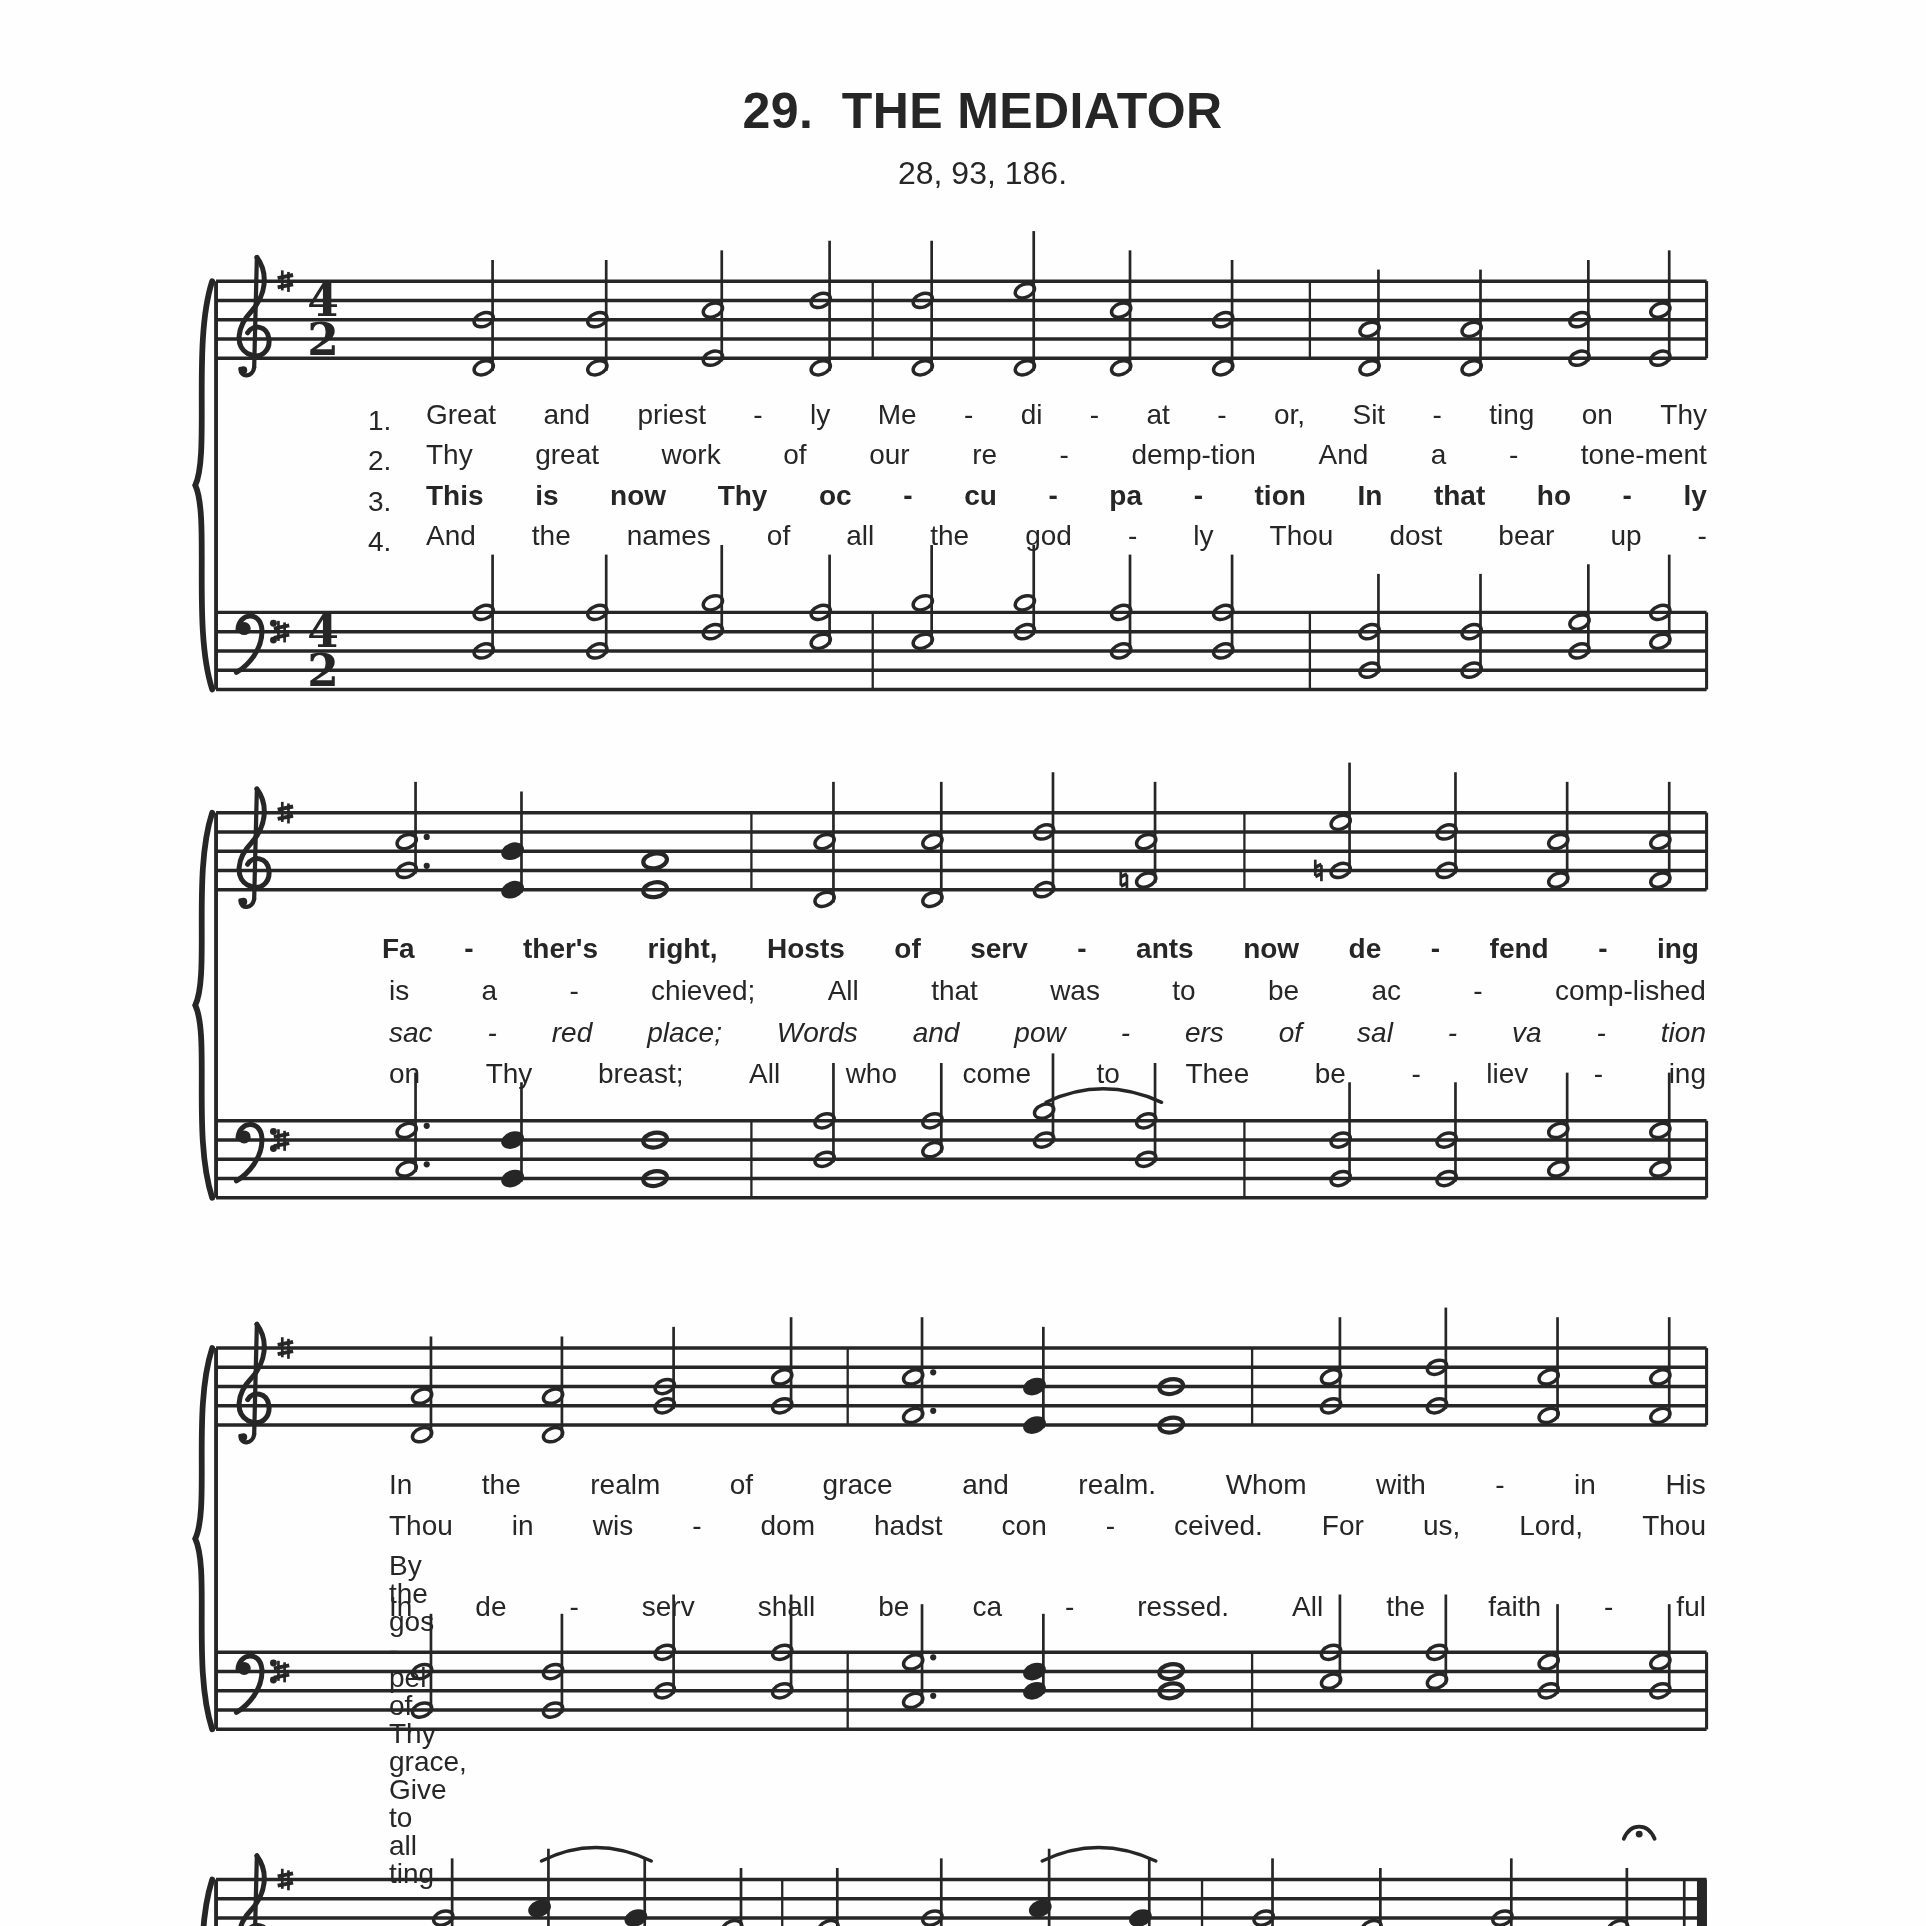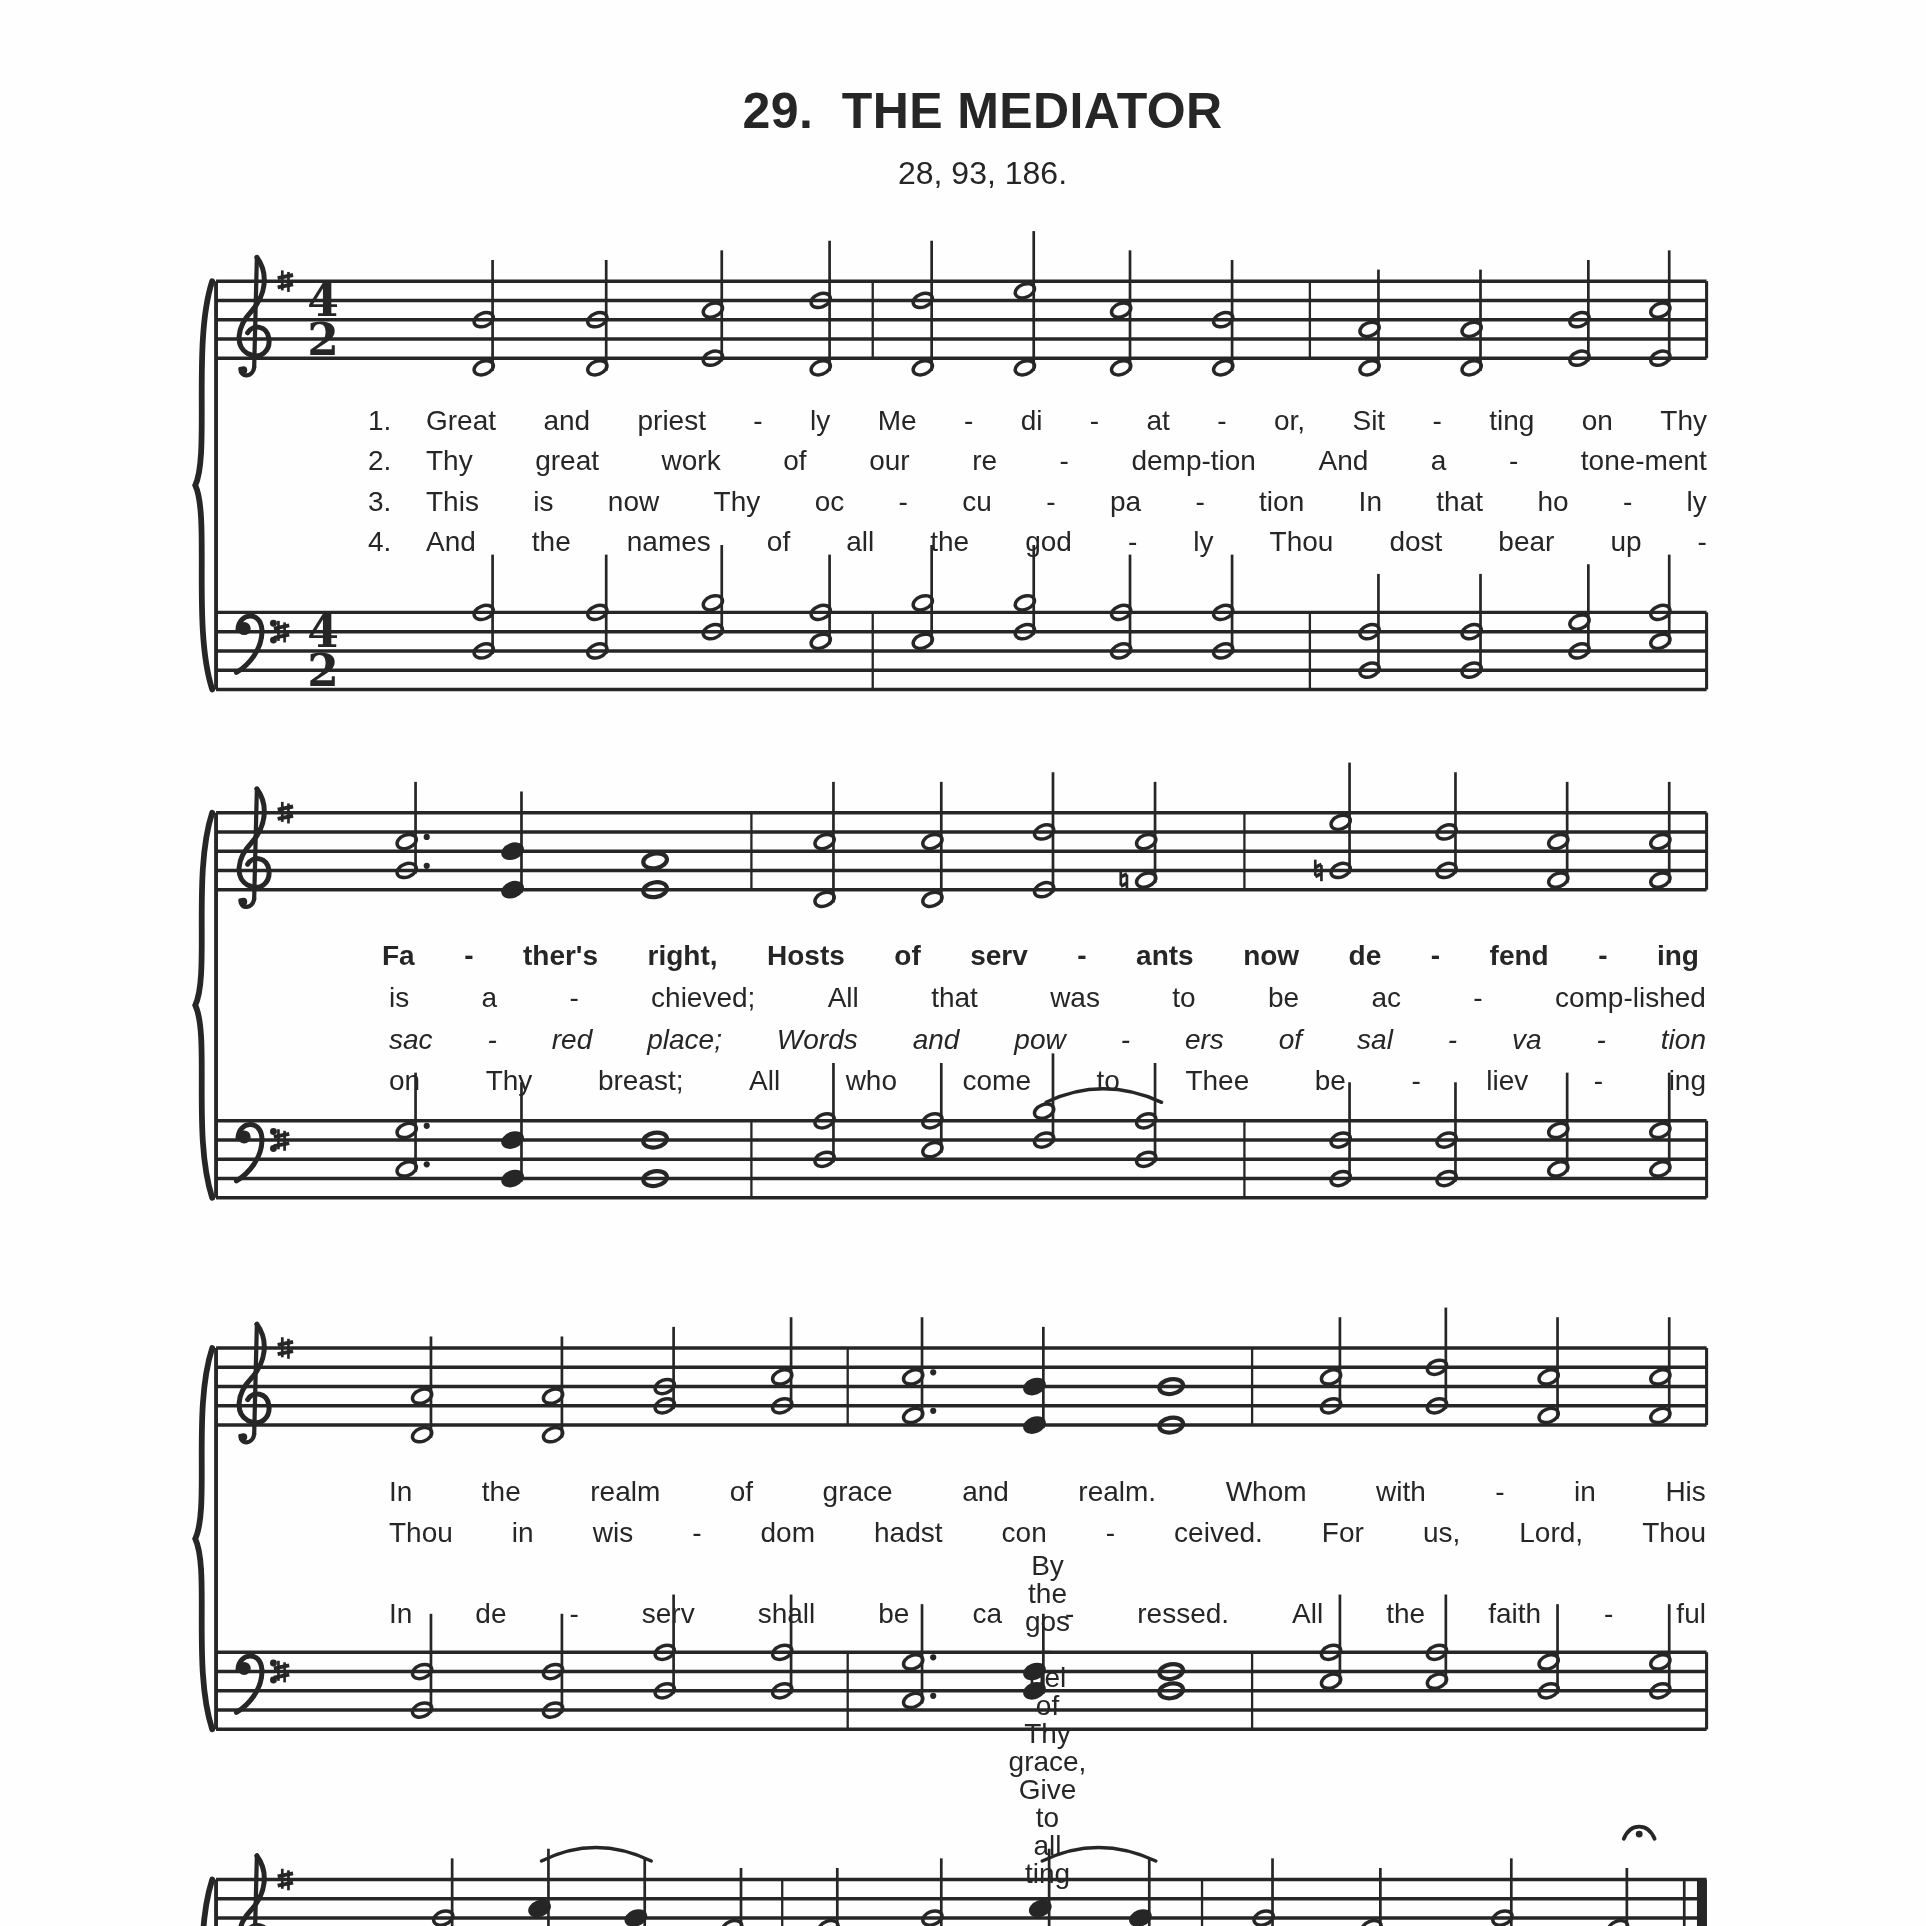--- a/index.html
+++ b/index.html
@@ -5,21 +5,21 @@
   html,body{margin:0;padding:0;background:#ffffff;}
   body{width:1965px;height:2542px;position:relative;overflow:hidden;
        font-family:"Liberation Sans",sans-serif;color:#262626;}
   #page{position:absolute;left:0;top:0;width:1965px;height:2542px;background:#fefefe;}
   #title{position:absolute;left:0;top:82px;width:1965px;text-align:center;
          font-size:50px;font-weight:bold;letter-spacing:0.4px;white-space:pre;}
   #subtitle{position:absolute;left:0;top:155px;width:1965px;text-align:center;
             font-size:32px;white-space:pre;}
   #score-svg{position:absolute;left:0;top:0;}
   .lyric-row{position:absolute;display:flex;justify-content:space-between;
-             align-items:center;font-size:28px;line-height:1;}
+             align-items:flex-start;font-size:28px;line-height:1;}
   .verse-num{position:absolute;font-size:28px;line-height:1;}
 </style>
 </head>
 <body>
 
 <div id="page">
   <div id="title">29.  THE MEDIATOR</div>
   <div id="subtitle">28, 93, 186.</div>
   <svg id="score-svg" width="1965" height="2542" viewBox="0 0 5100 6600" xmlns="http://www.w3.org/2000/svg">
       <g>
@@ -532,21 +532,21 @@
         <span class="lyric-token">our</span>
         <span class="lyric-token">re</span>
         <span class="lyric-token">-</span>
         <span class="lyric-token">demp-tion</span>
         <span class="lyric-token">And</span>
         <span class="lyric-token">a</span>
         <span class="lyric-token">-</span>
         <span class="lyric-token">tone-ment</span>
       </div>
       <div class="verse-num" style="left: 368px; top: 488px;">3.</div>
-      <div class="lyric-row" style="left: 426px; width: 1281px; top: 482px; height: 40px;">
+      <div class="lyric-row" style="left: 426px; width: 1281px; top: 482px; height: 40px; font-weight: bold;">
         <span class="lyric-token">This</span>
         <span class="lyric-token">is</span>
         <span class="lyric-token">now</span>
         <span class="lyric-token">Thy</span>
         <span class="lyric-token">oc</span>
         <span class="lyric-token">-</span>
         <span class="lyric-token">cu</span>
         <span class="lyric-token">-</span>
         <span class="lyric-token">pa</span>
         <span class="lyric-token">-</span>

